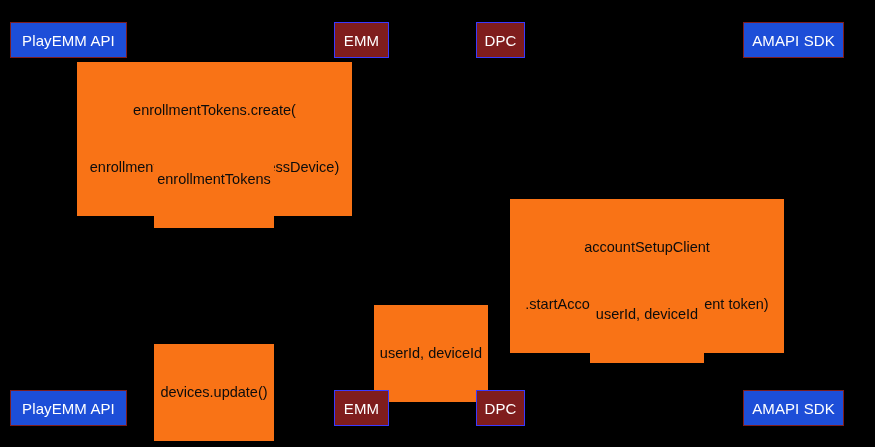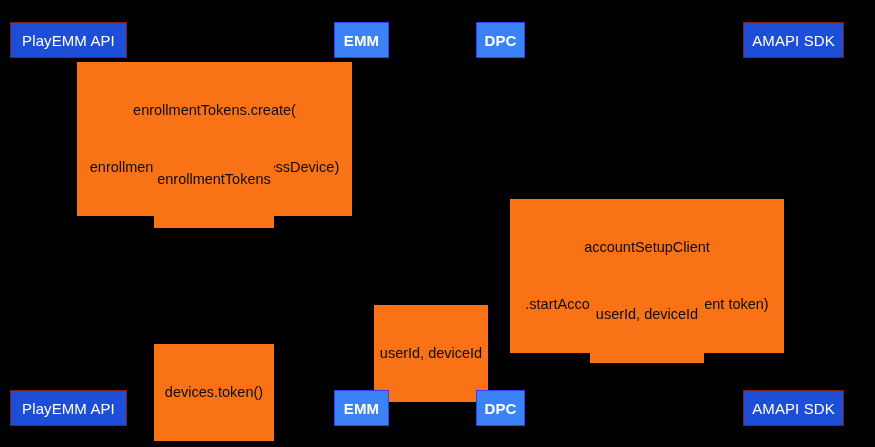--- a/index.html
+++ b/index.html
@@ -25,23 +25,22 @@
     font-size: 15px;
     line-height: 1;
     white-space: nowrap;
     letter-spacing: 0.1px;
   }
   .participant.green {
     background: #1d4ed8;
     border: 1px solid #7f1d1d;
   }
   .participant.blue {
-    background: #3b82f6;
+    background: #7f1d1d;
     border: 1px solid #3a3aff;
-    font-weight: bold;
   }
   .msg-label {
     position: absolute;
     box-sizing: border-box;
     background: #f97316;
     color: #0c0c0c;
     font-size: 14.5px;
     line-height: 19px;
     text-align: center;
     padding: 1px 3px;
@@ -86,21 +85,21 @@
 
   <div class="msg-label" style="left:590px; top:266px; width:114px;">
     <div>userId, deviceId</div>
   </div>
 
   <div class="msg-label" style="left:374px; top:305px; width:114px;">
     <div>userId, deviceId</div>
   </div>
 
   <div class="msg-label" style="left:154px; top:344px; width:120px;">
-    <div>devices.token()</div>
+    <div>devices.update()</div>
   </div>
 
   <div class="participant green" style="left:10px; top:390px; width:117px; height:36px;">
     <span>PlayEMM API</span>
   </div>
 
   <div class="participant blue" style="left:334px; top:390px; width:55px; height:36px;">
     <span>EMM</span>
   </div>
 

